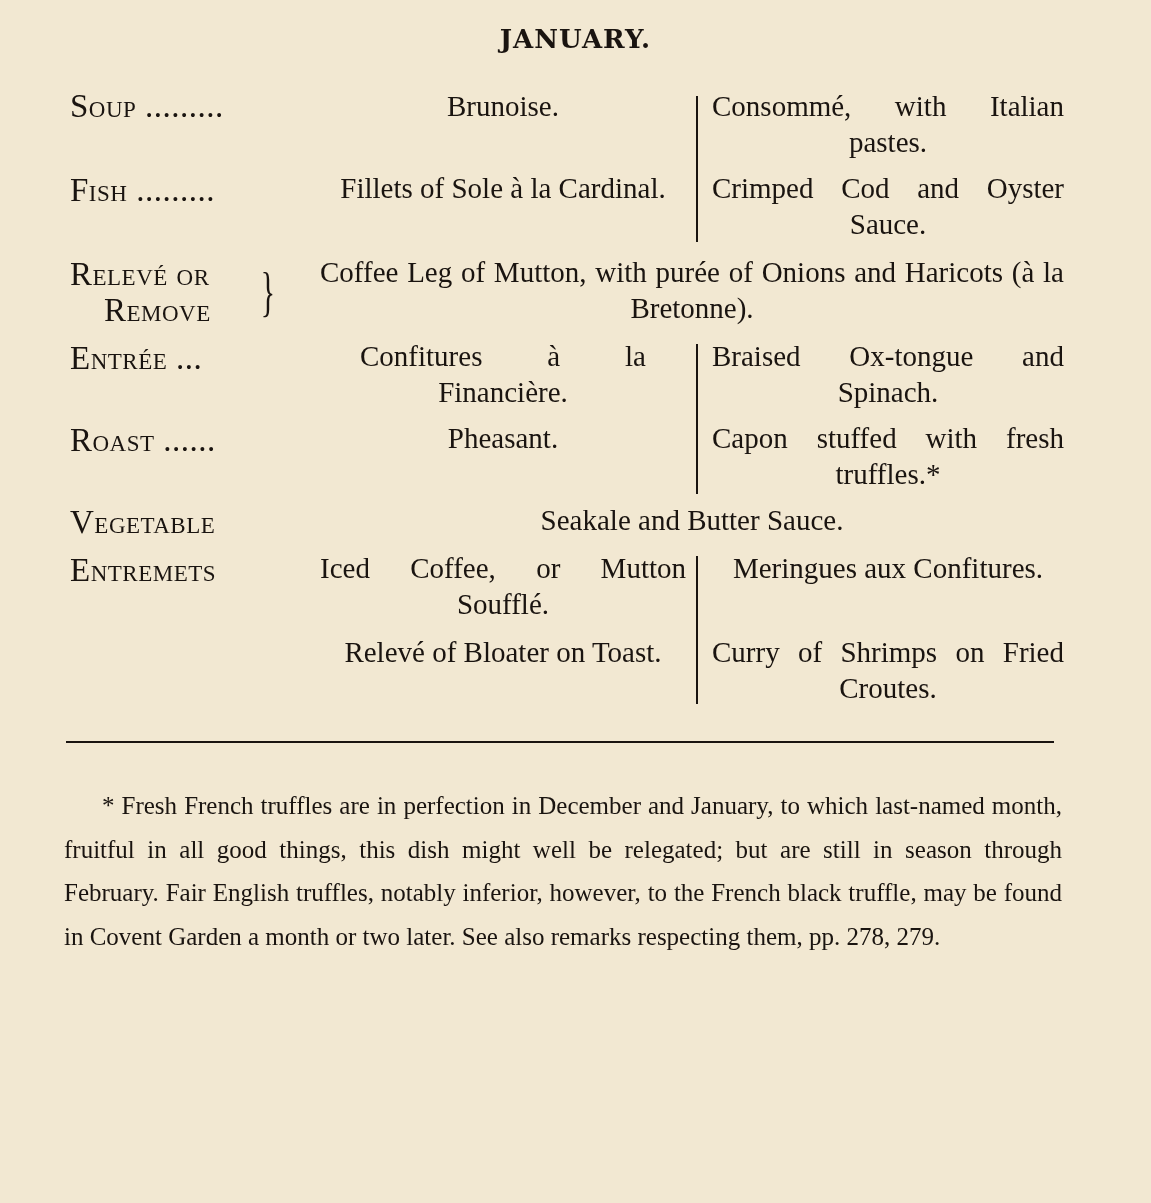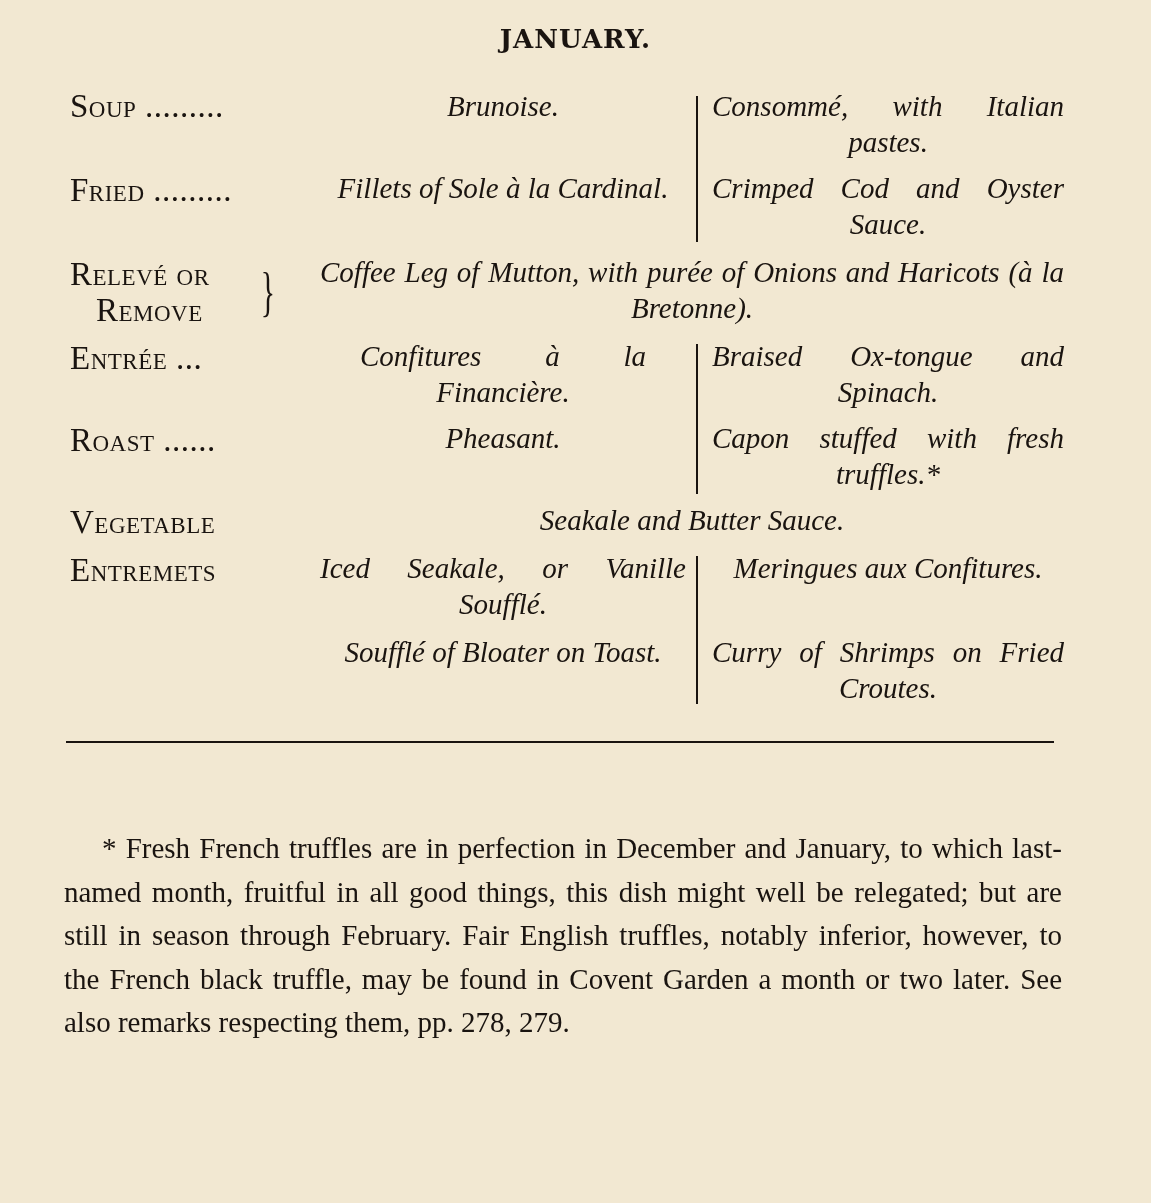--- a/index.html
+++ b/index.html
@@ -19,80 +19,80 @@
     font-weight: bold; font-size: 26px; letter-spacing: 1px;
   }
   .label {
     position: absolute; left: 70px;
     font-size: 33px; font-variant: small-caps; letter-spacing: 0.5px;
     white-space: nowrap;
   }
   .cell {
     position: absolute;
     font-size: 29px; line-height: 36px;
-    text-align: justify; text-align-last: center; font-style: italic;
+    text-align: justify; text-align-last: center;
   }
   .col-a { left: 320px; width: 366px; }
   .col-b { left: 712px; width: 352px; }
   .col-full { left: 320px; width: 744px; }
   .vline {
     position: absolute; left: 696px; width: 2px; background: #1a1410;
   }
   .brace {
     position: absolute; left: 255px; top: 262px;
     font-size: 54px; line-height: 60px; transform: scaleX(0.55);
   }
   .rule {
     position: absolute; left: 66px; width: 988px; top: 741px;
     height: 2px; background: #1a1410;
   }
   .footnote {
     position: absolute; left: 64px; top: 784px; width: 998px;
-    font-size: 29px; line-height: 43.6px;
-    text-align: justify; text-indent: 38px; margin-top: 43px;
+    font-size: 25px; line-height: 43.6px;
+    text-align: justify; text-indent: 38px;
   }
 </style>
 </head>
 <body>
 
 <div class="page">
   <div class="title">JANUARY.</div>
 
   <div class="label" style="top:88px">Soup .........</div>
   <div class="cell col-a" style="top:88px">Brunoise.</div>
   <div class="cell col-b" style="top:88px">Consommé, with Italian pastes.</div>
 
-  <div class="label" style="top:172px">Fried .........</div>
+  <div class="label" style="top:172px">Fish .........</div>
   <div class="cell col-a" style="top:170px">Fillets of Sole à la Cardinal.</div>
   <div class="cell col-b" style="top:170px">Crimped Cod and Oyster Sauce.</div>
 
   <div class="vline" style="top:96px;height:146px"></div>
 
   <div class="label" style="top:256px">Relevé or</div>
-  <div class="label" style="top:292px;left:96px">Remove</div>
+  <div class="label" style="top:292px;left:104px">Remove</div>
   <div class="brace">}</div>
   <div class="cell col-full" style="top:254px">Coffee Leg of Mutton, with purée of Onions and Haricots (à la Bretonne).</div>
 
   <div class="label" style="top:340px">Entrée ...</div>
   <div class="cell col-a" style="top:338px;left:360px;width:286px">Confitures à la Financière.</div>
   <div class="cell col-b" style="top:338px">Braised Ox-tongue and Spinach.</div>
 
   <div class="label" style="top:422px">Roast ......</div>
   <div class="cell col-b" style="top:420px">Capon stuffed with fresh truffles.*</div>
   <div class="cell col-a" style="top:420px">Pheasant.</div>
 
   <div class="vline" style="top:344px;height:150px"></div>
 
   <div class="label" style="top:504px">Vegetable</div>
   <div class="cell col-full" style="top:502px">Seakale and Butter Sauce.</div>
 
   <div class="label" style="top:552px">Entremets</div>
-  <div class="cell col-a" style="top:550px">Iced Seakale, or Vanille Soufflé.</div>
+  <div class="cell col-a" style="top:550px">Iced Coffee, or Mutton Soufflé.</div>
   <div class="cell col-b" style="top:550px">Meringues aux Confitures.</div>
-  <div class="cell col-a" style="top:634px">Soufflé of Bloater on Toast.</div>
+  <div class="cell col-a" style="top:634px">Relevé of Bloater on Toast.</div>
   <div class="cell col-b" style="top:634px">Curry of Shrimps on Fried Croutes.</div>
 
   <div class="vline" style="top:556px;height:148px"></div>
 
   <div class="rule"></div>
 
   <div class="footnote">* Fresh French truffles are in perfection in December and January, to which last-named month, fruitful in all good things, this dish might well be relegated; but are still in season through February.  Fair English truffles, notably inferior, however, to the French black truffle, may be found in Covent Garden a month or two later.  See also remarks respecting them, pp. 278, 279.</div>
 </div>
 
 </body></html>

